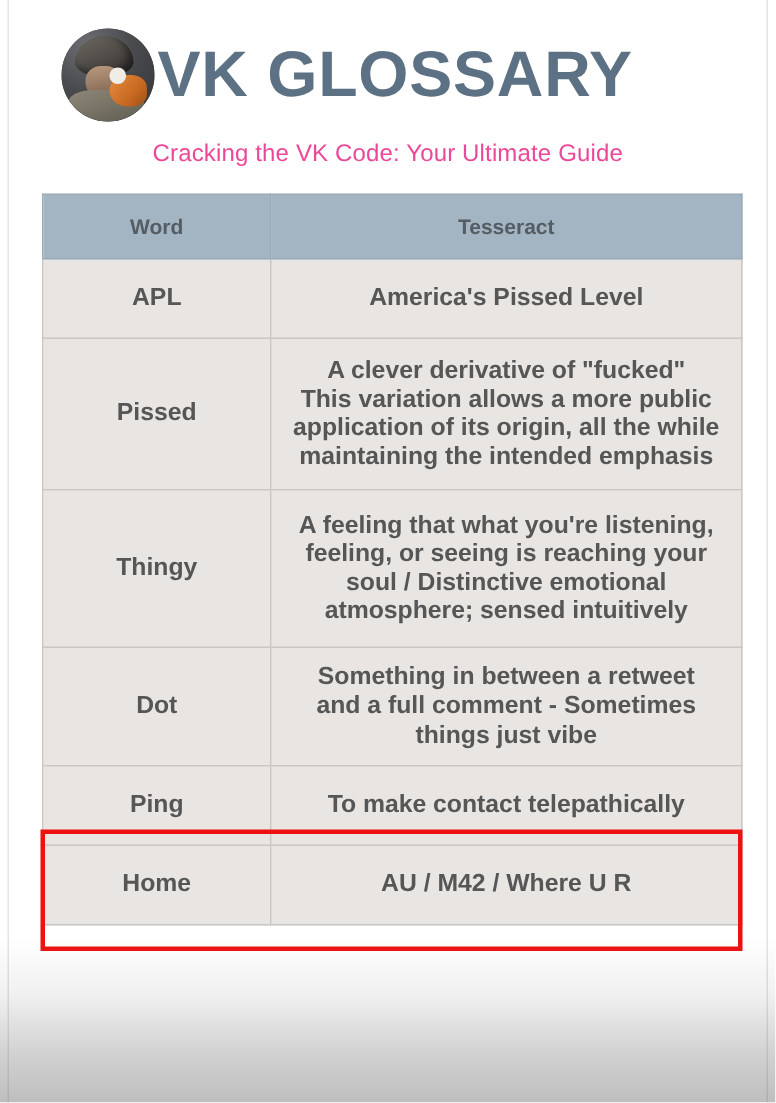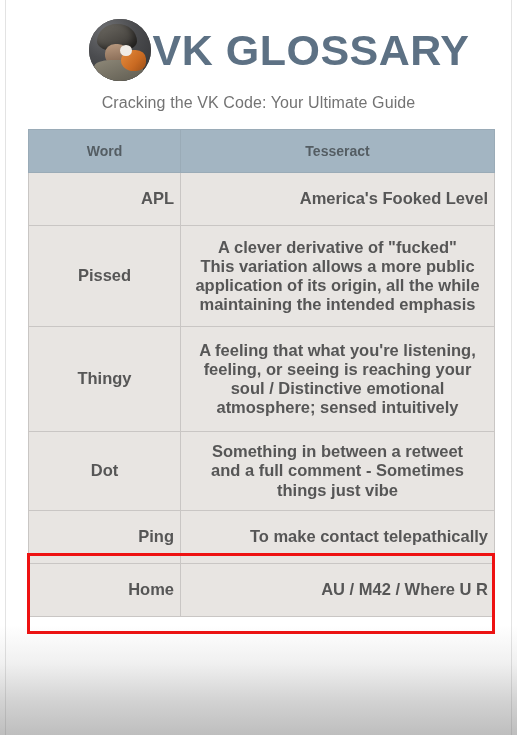--- a/index.html
+++ b/index.html
@@ -31,21 +31,20 @@
     position: relative;
     width: 517px;
     height: 735px;
     box-sizing: border-box;
   }
 
   
   .masthead {
     display: flex;
     align-items: center;
-    justify-content: center;
     padding-top: 19px;
     height: 62px;
     box-sizing: content-box;
     padding-left: 41px;
   }
 
   .avatar {
     width: 62px;
     height: 62px;
     border-radius: 50%;
@@ -103,21 +102,21 @@
     font-weight: bold;
     letter-spacing: 0.5px;
     color: #5d7184;
     line-height: 1;
     white-space: nowrap;
   }
 
   .subtitle {
     text-align: center;
     font-size: 16px;
-    color: #737373;
+    color: #ec4899;
     margin-top: 13px;
     letter-spacing: 0.1px;
   }
 
   
   .glossary-wrap {
     position: absolute;
     left: 28px;
     top: 129px;
     width: 466px;
@@ -150,21 +149,21 @@
     border-color: #9aabb7;
   }
 
   table.glossary tbody td {
     background: #e8e5e2;
     font-size: 16.5px;
   }
   table.glossary tbody td.word-cell { font-size: 16.5px; }
 
   
-  tr[data-h="40"] td { height: 40px; text-align: right; }
+  tr[data-h="40"] td { height: 40px; }
   tr[data-h="56"] td { height: 56px; }
   tr[data-h="88"] td { height: 88px; }
   tr[data-h="92"] td { height: 92px; }
   tr[data-h="66"] td { height: 66px; }
 
   
   .highlight-box {
     position: absolute;
     left: 30px;
     top: 488px;
@@ -220,21 +219,21 @@
       </colgroup>
       <thead>
         <tr>
           <th>Word</th>
           <th>Tesseract</th>
         </tr>
       </thead>
       <tbody id="glossary-body">
           <tr data-h="40">
             <td class="word-cell">APL</td>
-            <td class="def-cell">America's Fooked Level</td>
+            <td class="def-cell">America's Pissed Level</td>
           </tr>
           <tr data-h="88">
             <td class="word-cell">Pissed</td>
             <td class="def-cell">A clever derivative of "fucked"<br>This variation allows a more public<br>application of its origin, all the while<br>maintaining the intended emphasis</td>
           </tr>
           <tr data-h="92">
             <td class="word-cell">Thingy</td>
             <td class="def-cell">A feeling that what you're listening,<br>feeling, or seeing is reaching your<br>soul  /  Distinctive emotional<br>atmosphere; sensed intuitively</td>
           </tr>
           <tr data-h="66">

